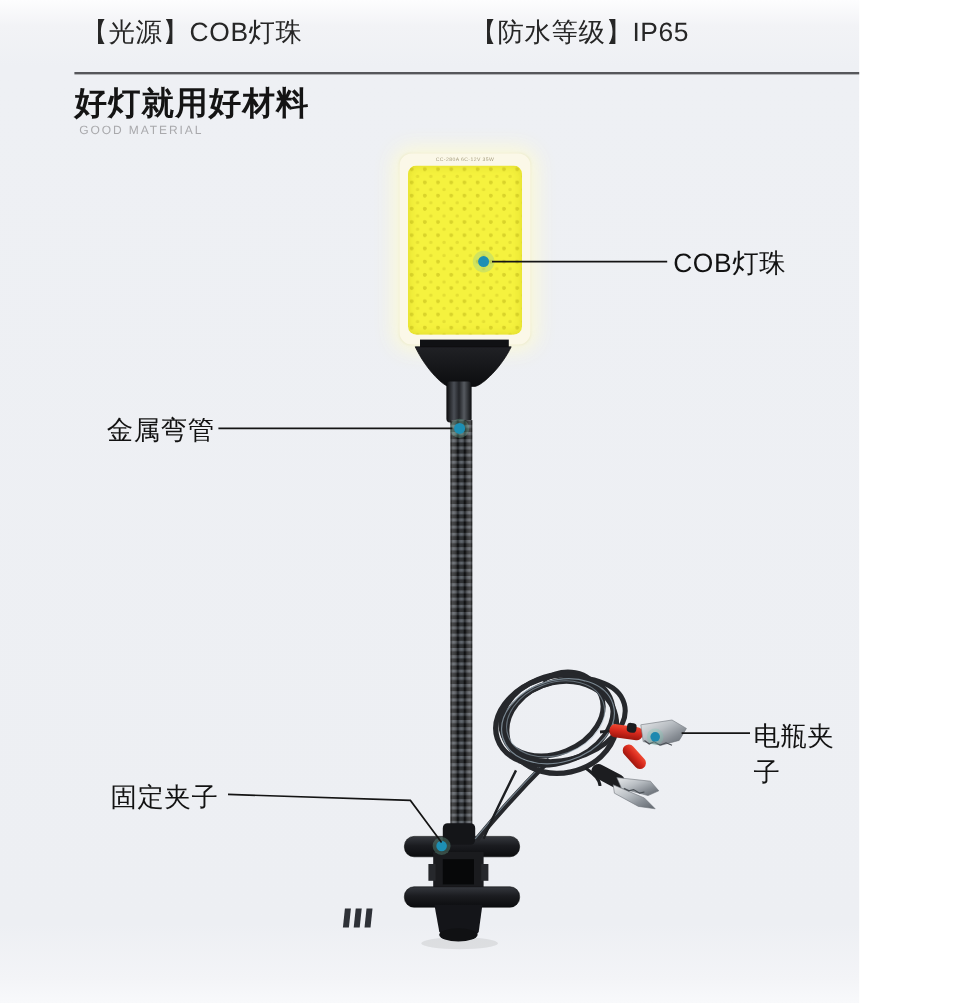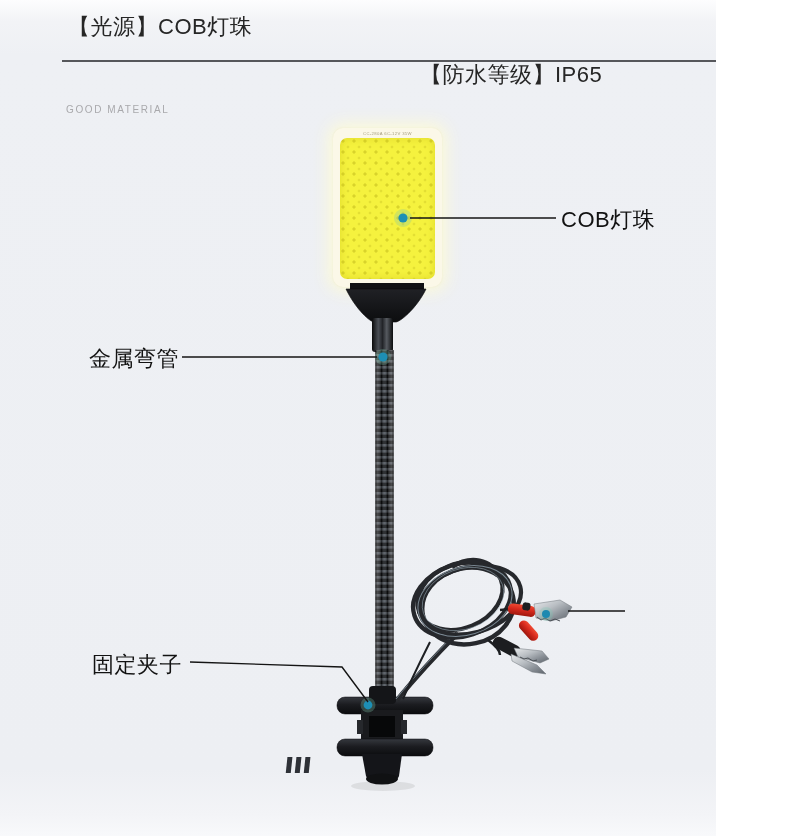--- a/index.html
+++ b/index.html
@@ -5,21 +5,21 @@
   html,body{margin:0;padding:0;}
   body{font-family:"Liberation Sans","DejaVu Sans",sans-serif;}
   .stage{
     position:relative;width:716px;height:836px;overflow:hidden;
     background:linear-gradient(180deg,#fdfdfe 0px,#f2f3f6 22px,#eef0f4 55px,#edeff3 770px,#f3f4f7 815px,#f8f9fb 836px);
   }
   .abs{position:absolute;}
   
   .hdr{top:12px;font-size:22px;color:#262626;letter-spacing:0.5px;}
   .hdr-left{left:68px;}
-  .hdr-right{left:420px;margin-top:48px;}
+  .hdr-right{left:392px;}
   .divider{left:62px;top:60px;width:681px;height:2px;background:#56575b;}
   .sec-title{left:62px;top:68px;font-size:27px;font-weight:700;color:#141414;letter-spacing:1px;}
   .sec-sub{left:66px;top:104px;font-size:10px;color:#a9a9ac;letter-spacing:1.6px;}
   
   .panel-frame{
     left:333px;top:128px;width:109px;height:159px;border-radius:10px;
     background:#fbf8e8;
     box-shadow:0 0 16px 5px rgba(252,250,216,0.95),0 0 2px rgba(170,160,80,0.35);
   }
   .panel-print{
@@ -47,20 +47,21 @@
 </style>
 </head>
 <body>
 
 <div class="stage">
 
   <div class="abs hdr hdr-left">【光源】COB灯珠</div>
   <div class="abs hdr hdr-right">【防水等级】IP65</div>
 
   <div class="abs divider"></div>
+  <div class="abs sec-title">好灯就用好材料</div>
   <div class="abs sec-sub">GOOD MATERIAL</div>
 
   <div class="abs panel-frame">
     <div class="panel-print">CC-280A 6C-12V 35W</div>
     <div class="panel-yellow"></div>
   </div>
 
   <svg class="abs fig" width="800" height="836" viewBox="0 0 800 836">
     <defs>
       <pattern id="ribs" width="18" height="6" patternUnits="userSpaceOnUse">
@@ -178,14 +179,15 @@
       <path d="M410 218 L556 218"></path>
       <path d="M182 357 L377 357"></path>
       <path d="M190 662 L342 667 L368 702"></path>
       <path d="M568 611 L625 611"></path>
     </g>
   </svg>
 
   <div class="abs callout lbl-cob">COB灯珠</div>
   <div class="abs callout lbl-tube">金属弯管</div>
   <div class="abs callout lbl-clamp">固定夹子</div>
+  <div class="abs callout lbl-clip">电瓶夹子</div>
 
 </div>
 
 </body></html>

